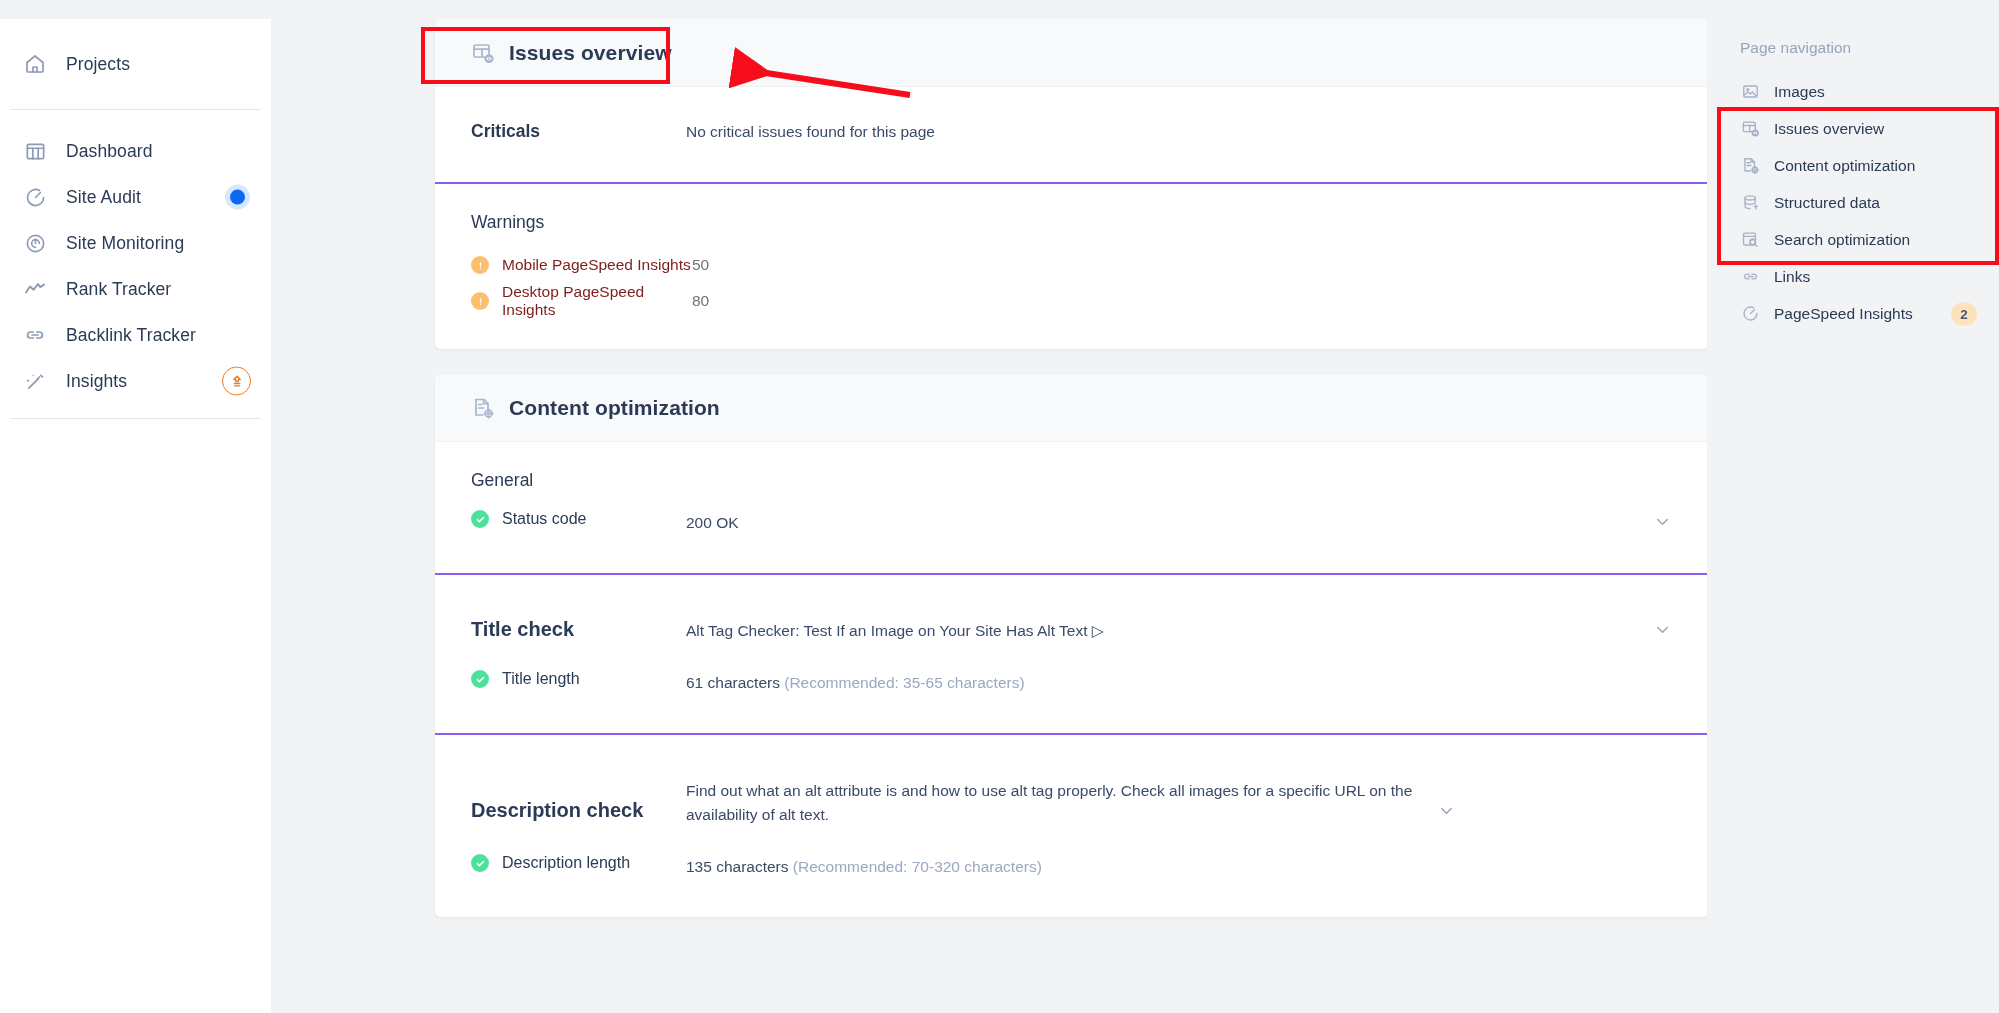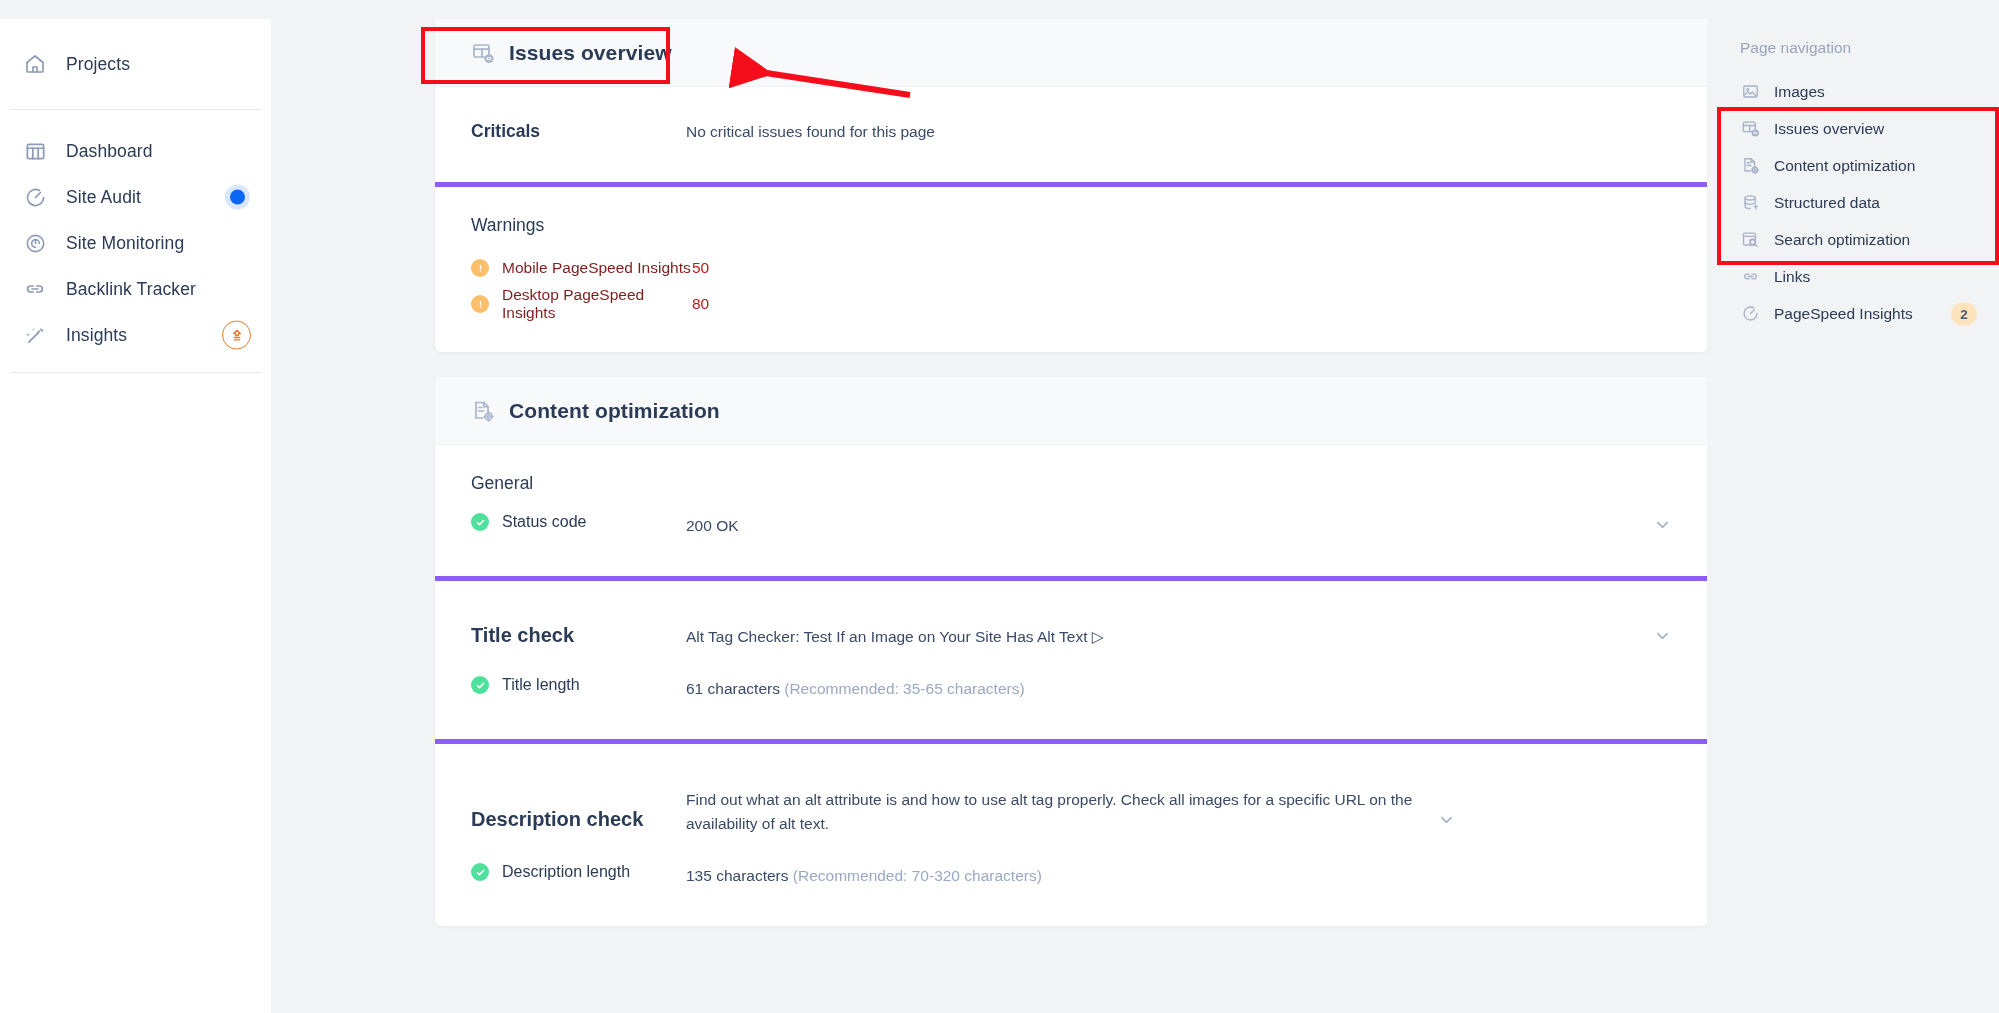--- a/index.html
+++ b/index.html
@@ -126,21 +126,21 @@
   }
   .card-header .hdr-title {
     font-size: 21px;
     font-weight: 700;
     color: #2b3a55;
     letter-spacing: .1px;
   }
 
   .section {
     padding: 28px 36px 30px 36px;
-    border-bottom: 5px solid #8b5cf6;
+    border-bottom: 2px solid #8b5cf6;
   }
   .section:last-child { border-bottom: none; }
 
   .section-title {
     font-size: 17.5px;
     font-weight: 400;
     color: #2b3a55;
     margin-bottom: 4px;
   }
 
@@ -196,21 +196,21 @@
   .crit-row .lbl { flex: 0 0 215px; font-size:17.5px; font-weight:700; color:#2b3a55; }
   .crit-row .val { font-size:15.5px; color:#3b4a66; }
 
   .warn-list { margin-top: 14px; }
   .warn-item {
     display: flex;
     align-items: center;
     height: 36px;
   }
   .warn-item .wname { font-size: 15.5px; color:#7f1d1d; width: 190px; }
-  .warn-item .wval  { font-size: 15.5px; color:#b91c1c; }
+  .warn-item .wval  { font-size: 15.5px; color:#737373; }
 
   
   .right-nav {
     position: absolute;
     right: 0; top: 0;
     width: 292px;
     height: 1013px;
     background: #f2f3f5;
     padding: 18px 0 0 0;
   }
@@ -316,20 +316,28 @@
         <span class="nav-icon">
           <svg width="23" height="23" viewBox="0 0 24 24" fill="none" stroke="currentColor" stroke-width="1.7" stroke-linecap="round">
             <circle cx="12" cy="12" r="8.5"></circle>
             <path d="M16 12a4 4 0 1 0-4 4"></path>
             <path d="M12 8v4"></path>
           </svg>
         </span>
         <span class="nav-label">Site Monitoring</span>
       </div>
 
+      <div class="nav-row">
+        <span class="nav-icon">
+          <svg width="24" height="24" viewBox="0 0 24 24" fill="none" stroke="currentColor" stroke-width="1.9" stroke-linecap="round" stroke-linejoin="round">
+            <path d="M3 15.5l4-6 3.6 3.2L15 7l2.2 3.1L21 7.6"></path>
+          </svg>
+        </span>
+        <span class="nav-label">Rank Tracker</span>
+      </div>
 
       <div class="nav-row">
         <span class="nav-icon">
           <svg width="24" height="24" viewBox="0 0 24 24" fill="none" stroke="currentColor" stroke-width="1.7" stroke-linecap="round">
             <path d="M10.2 9H7.6a3 3 0 1 0 0 6h2.6"></path>
             <path d="M13.8 9h2.6a3 3 0 1 1 0 6h-2.6"></path>
             <path d="M9 12h6"></path>
           </svg>
         </span>
         <span class="nav-label">Backlink Tracker</span>

